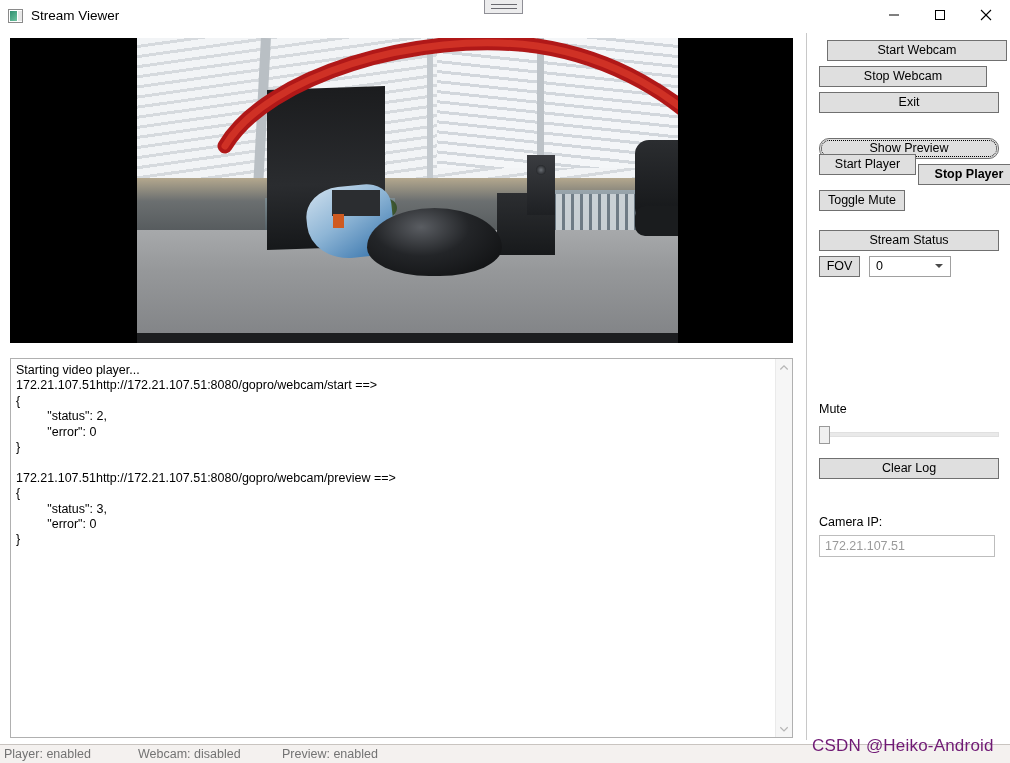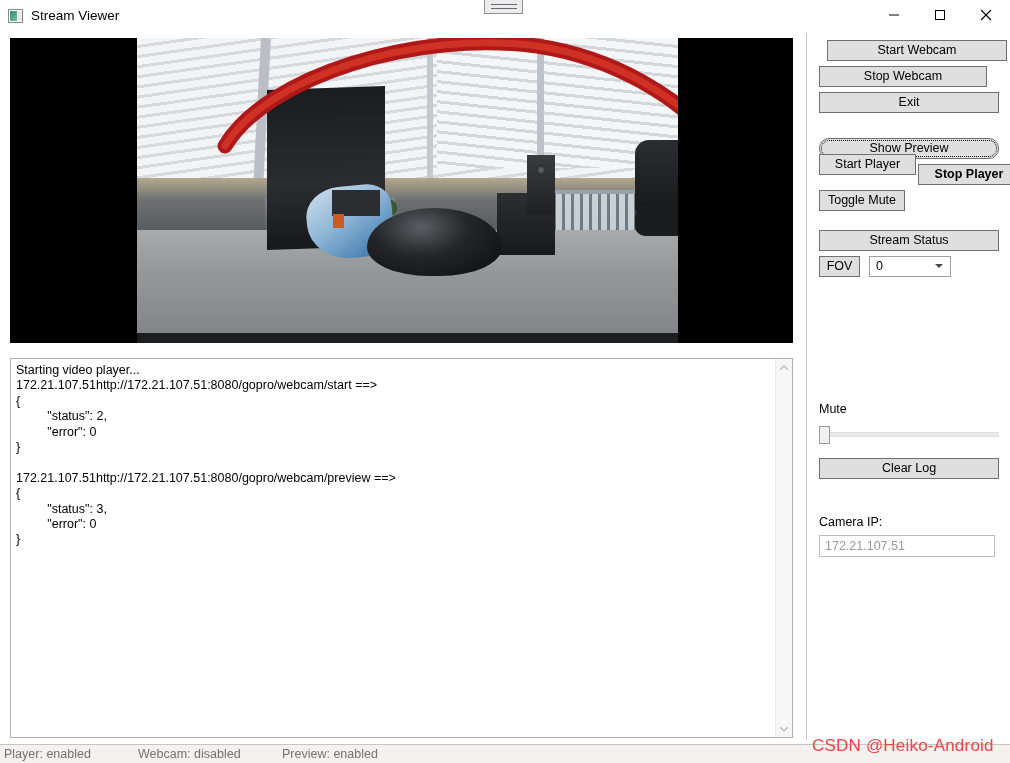--- a/index.html
+++ b/index.html
@@ -431,21 +431,21 @@
   #status-player  { left: 4px; }
   #status-webcam  { left: 138px; }
   #status-preview { left: 282px; }
 
   
   #watermark {
     position: absolute;
     left: 812px; top: 736px;
     font-family: "Liberation Sans", sans-serif;
     font-size: 17px;
-    color: #ef4444;
+    color: #701a75;
     white-space: nowrap;
     letter-spacing: .2px;
   }
 </style>
 </head>
 <body>
 
 <div id="app-window">
 
   <div id="title-bar">

